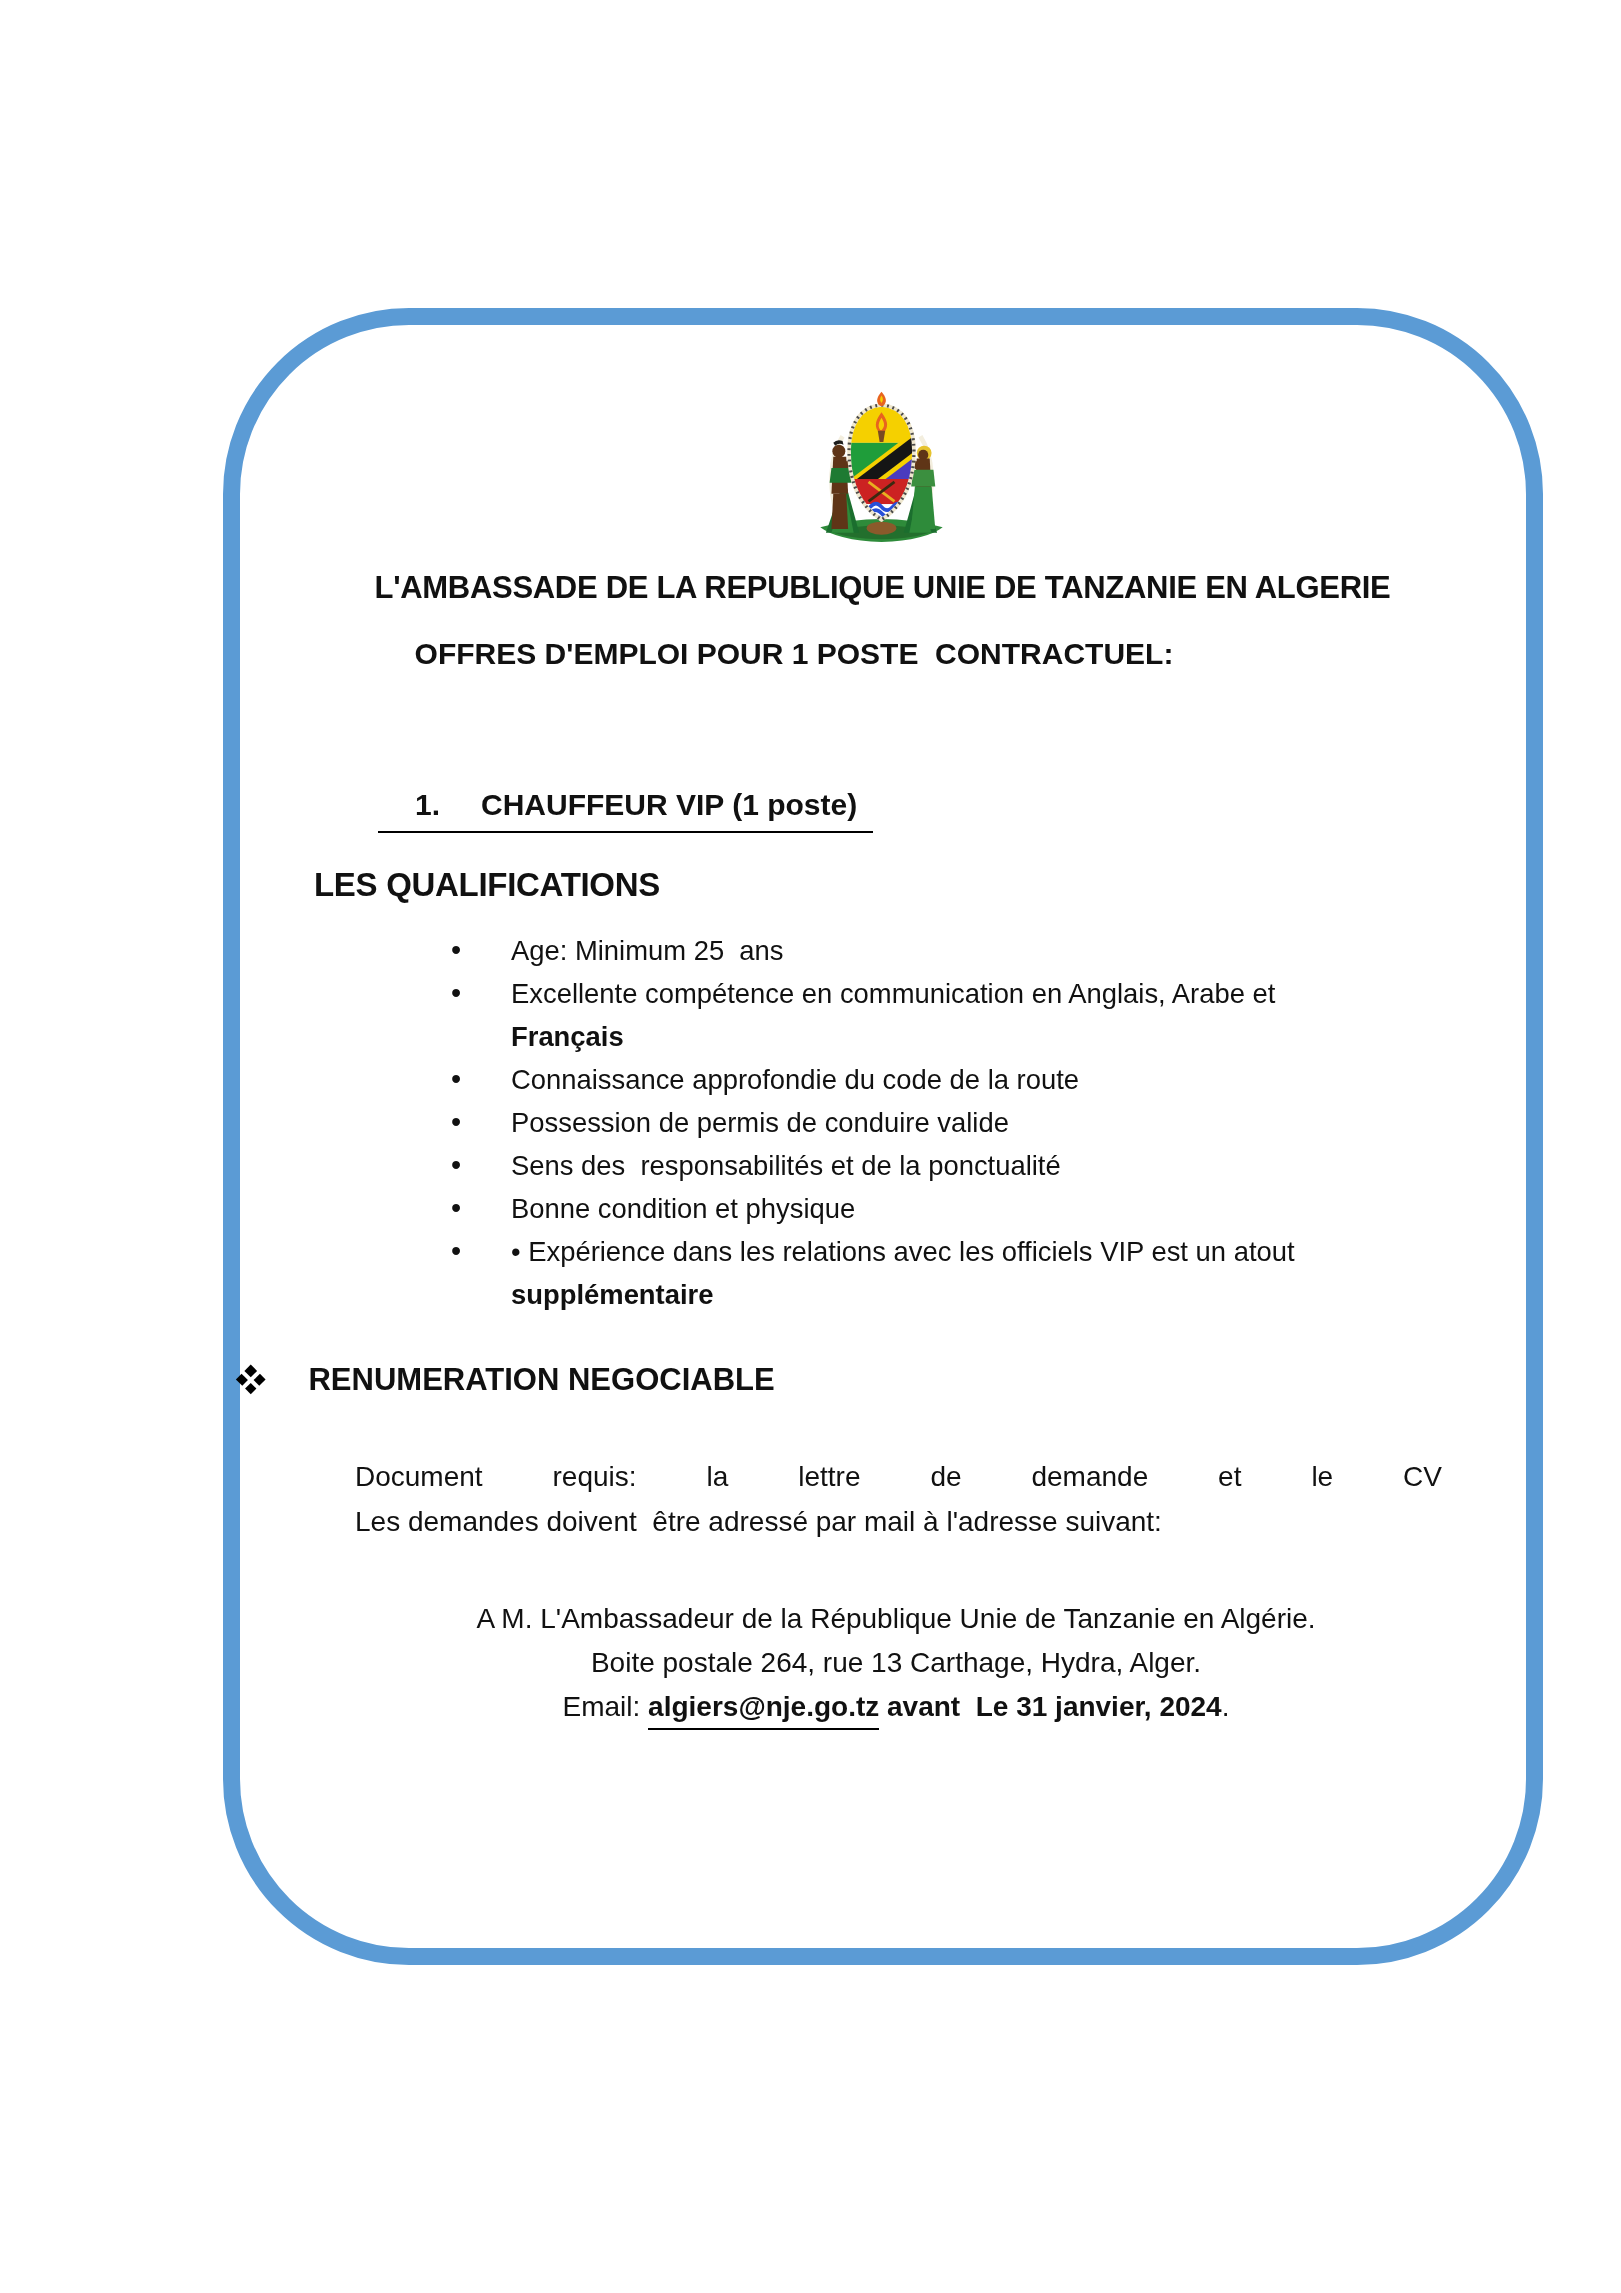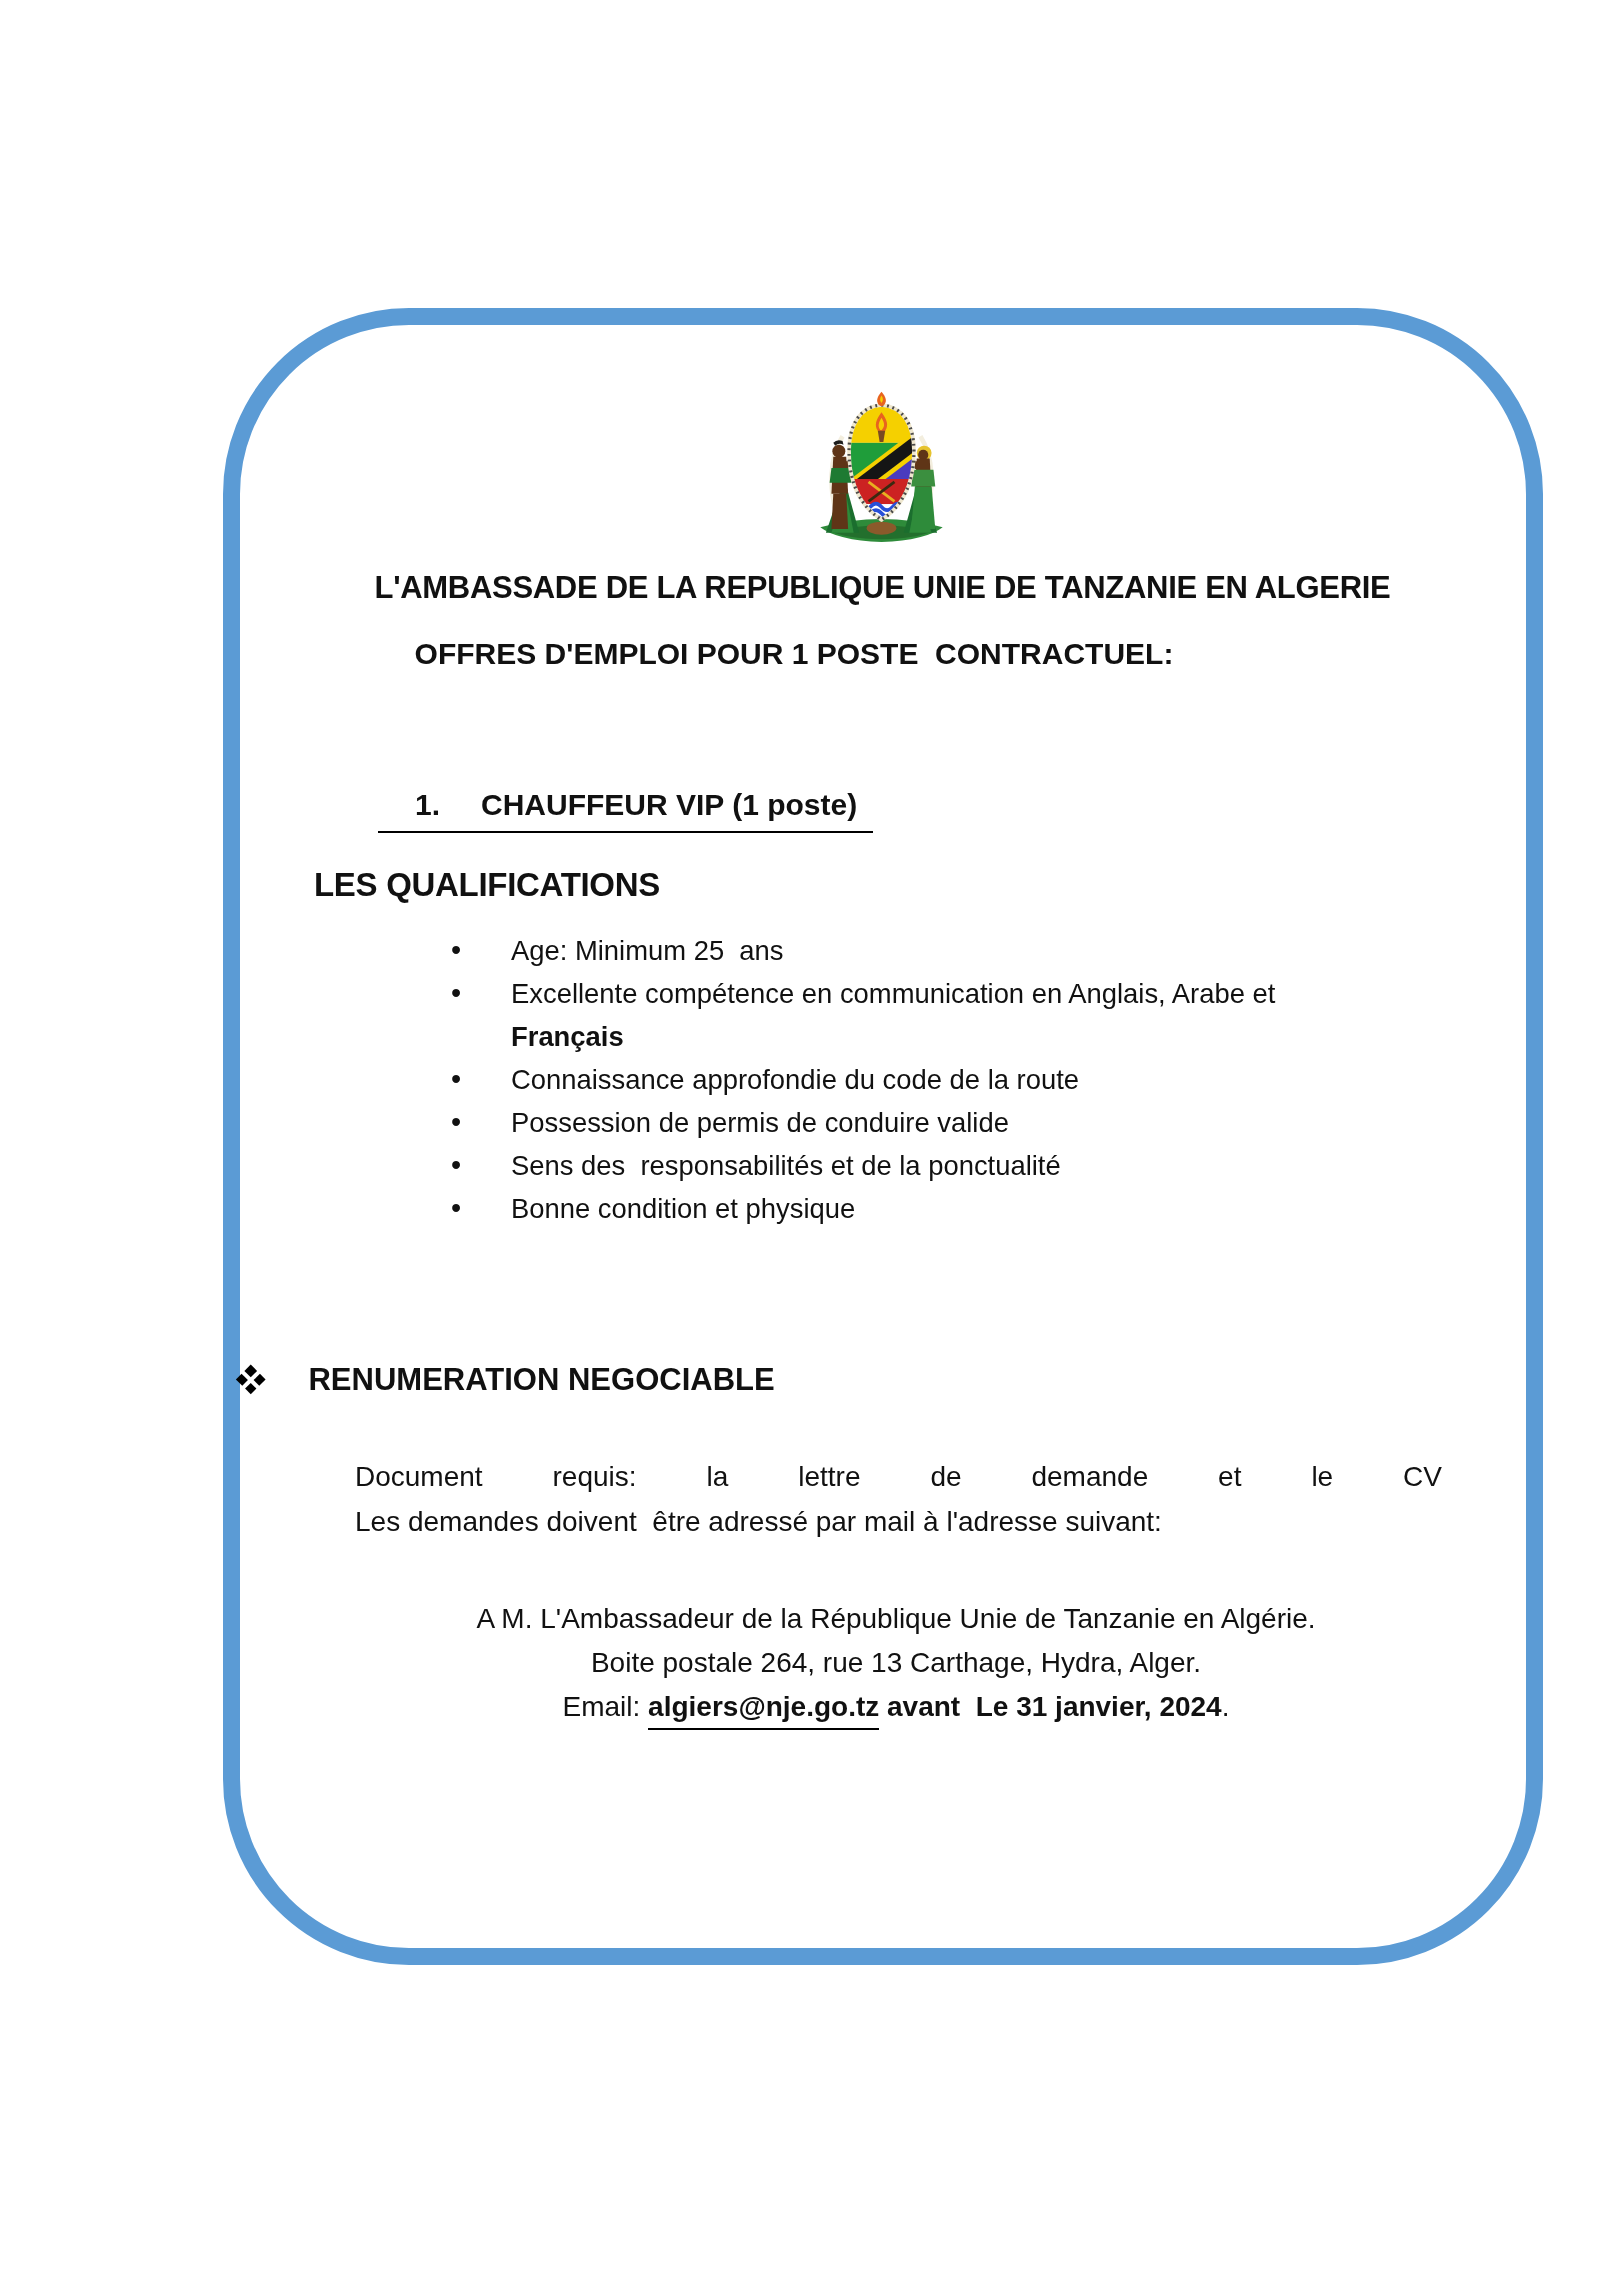--- a/index.html
+++ b/index.html
@@ -226,20 +226,21 @@
 
     <div class="quals-heading">LES QUALIFICATIONS</div>
 
     <ul class="quals-list">
       <li><span class="l1 pre">Age: Minimum 25  ans</span><span class="l2 pre"></span></li>
       <li><span class="l1 pre">Excellente compétence en communication en Anglais, Arabe et</span><span class="l2 pre">Français</span></li>
       <li><span class="l1 pre">Connaissance approfondie du code de la route</span><span class="l2 pre"></span></li>
       <li><span class="l1 pre">Possession de permis de conduire valide</span><span class="l2 pre"></span></li>
       <li><span class="l1 pre">Sens des  responsabilités et de la ponctualité</span><span class="l2 pre"></span></li>
       <li><span class="l1 pre">Bonne condition et physique</span><span class="l2 pre"></span></li>
+      <li><span class="l1 pre">• Expérience dans les relations avec les officiels VIP est un atout</span><span class="l2 pre">supplémentaire</span></li>
     </ul>
 
     <div class="renum">
       <span class="diamond">
           <i></i>
           <i></i>
           <i></i>
           <i></i>
         </span>
       <span class="renum-text">RENUMERATION NEGOCIABLE</span>

